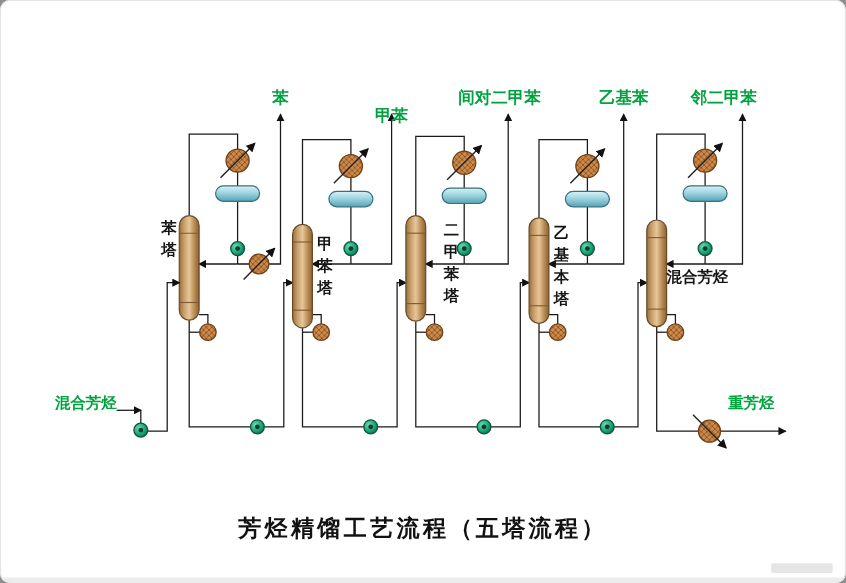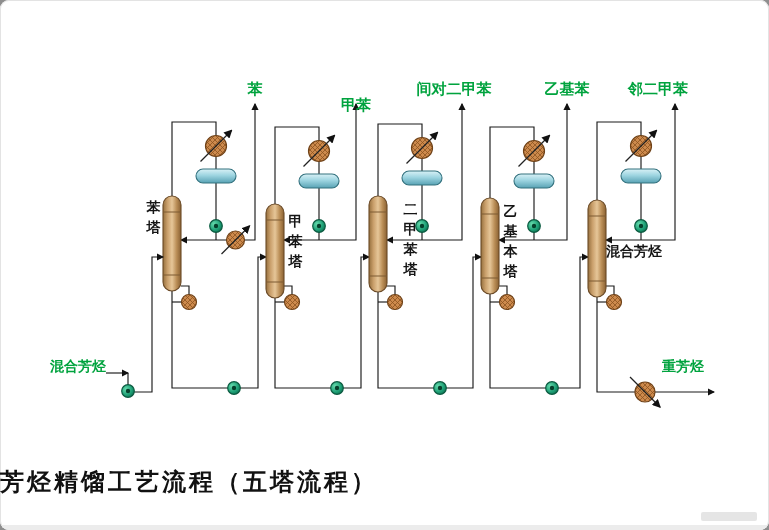--- a/index.html
+++ b/index.html
@@ -9,22 +9,22 @@
     box-shadow:inset 0 0 0 1px #e3e3e3;
     font-family:"Liberation Sans",sans-serif;
   }
   .stage svg{position:absolute;left:0;top:0;}
   .lbl{position:absolute;white-space:nowrap;}
   .prod{color:#00a33e;font-weight:bold;font-size:15px;transform:translateX(-50%);}
   .green-lbl{color:#00a33e;font-weight:bold;font-size:14px;}
   .tlbl{color:#151515;font-size:14px;font-weight:bold;}
   .vert{width:15px;line-height:20px;word-break:break-all;text-align:center;white-space:normal;}
   .caption{
-    position:absolute;left:0;width:100%;text-align:left;top:466px;
-    font-size:24px;font-weight:bold;color:#111;letter-spacing:3px;
+    position:absolute;left:0;width:100%;text-align:center;top:466px;
+    font-size:21px;font-weight:bold;color:#111;letter-spacing:3px;
     font-family:"Liberation Serif",serif;
   }
   .bstrip{position:absolute;left:0;right:0;bottom:0;height:5px;background:#ececec;}
   .wm{position:absolute;right:12px;bottom:9px;width:56px;height:9px;background:#e1e1e1;border-radius:2px;opacity:.85;}
 </style>
 </head>
 <body>
 
 <div class="stage">
 

